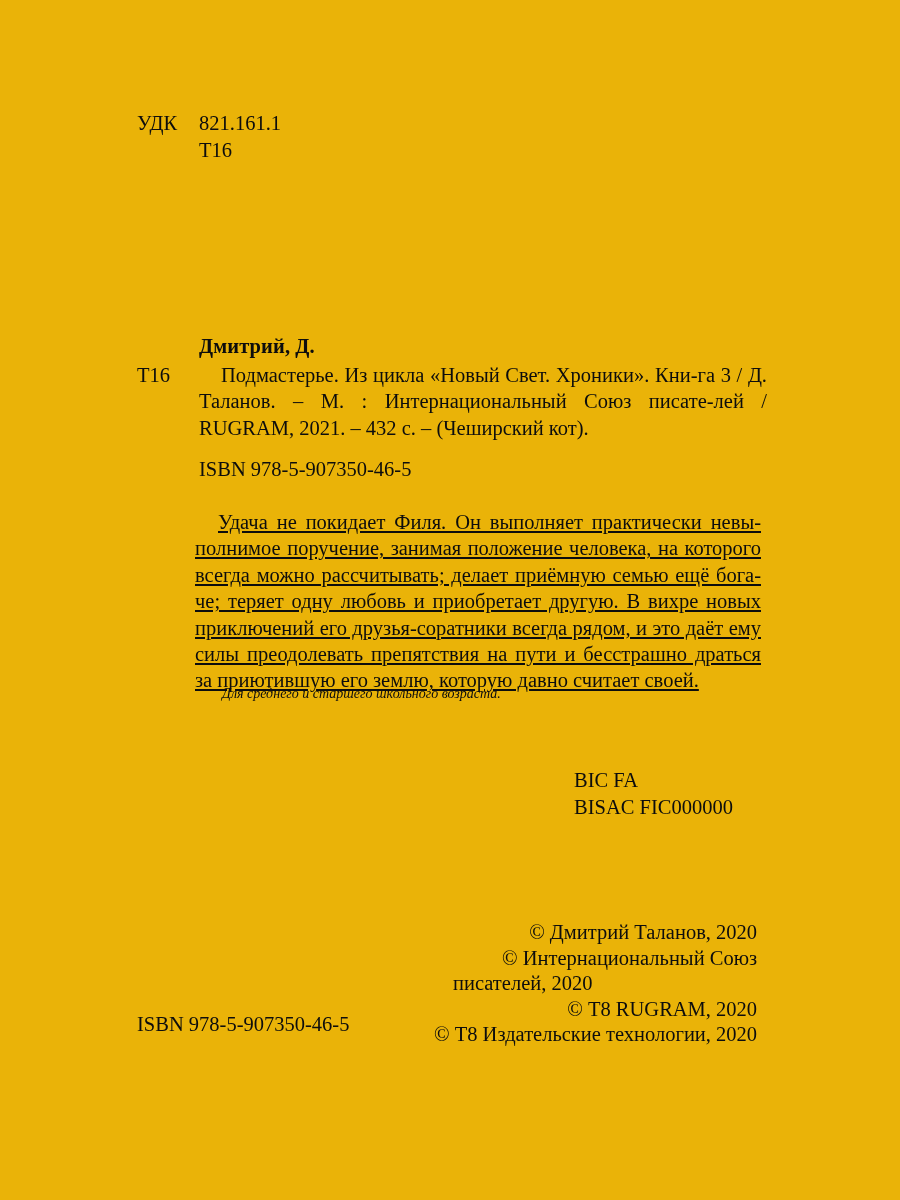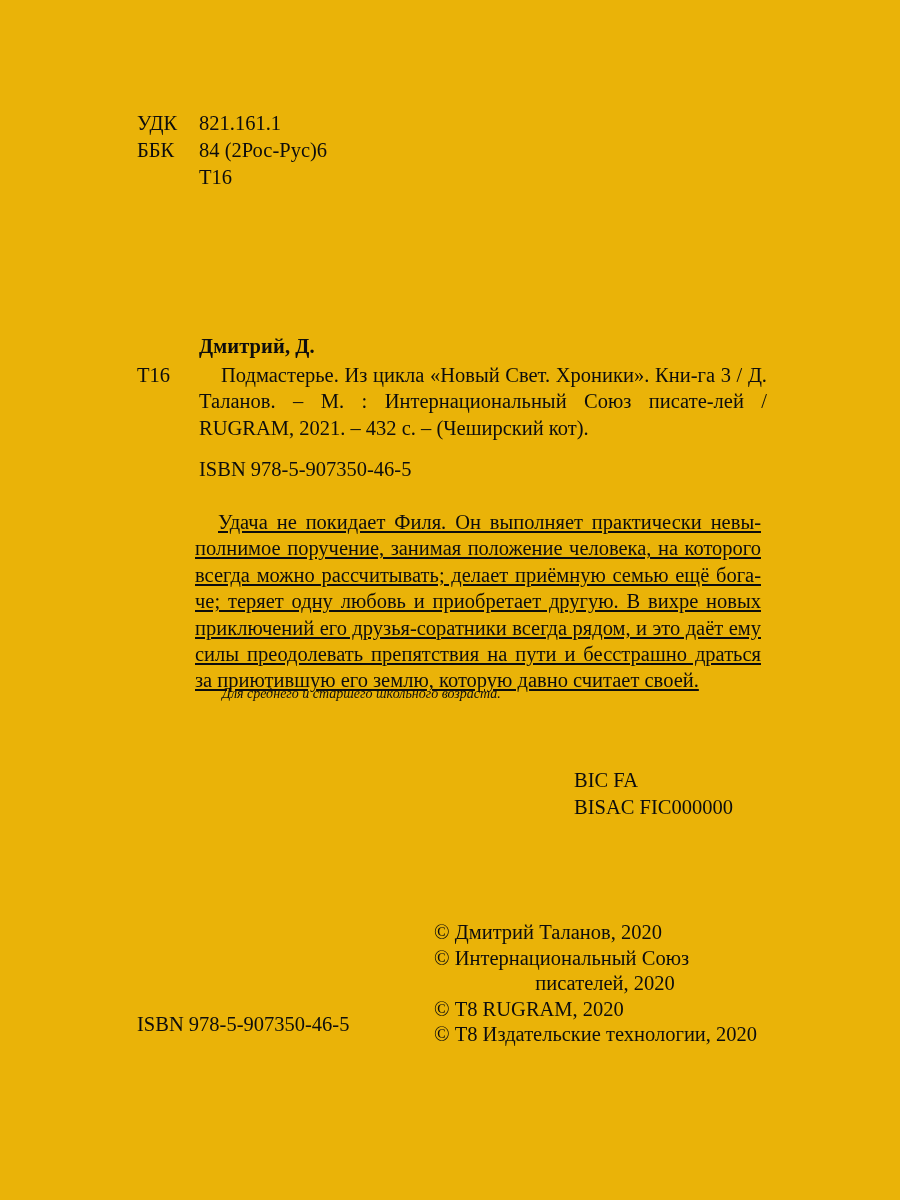--- a/index.html
+++ b/index.html
@@ -132,25 +132,25 @@
   
   .copyright {
     position: absolute;
     left: 434px;
     top: 920px;
     font-size: 20.5px;
     line-height: 25.5px;
   }
   .copyright .cr-line {
     white-space: pre;
+    text-align: right;
   }
   .copyright .cr-cont {
     white-space: pre;
     padding-left: 19px;
-    text-align: center;
   }
 
   
   .isbn-foot {
     position: absolute;
     left: 137px;
     top: 1013px;
     font-size: 20.5px;
     white-space: pre;
   }
@@ -159,24 +159,20 @@
 <body>
 
 <div class="page">
 
   <div class="class-block">
     <div class="class-row">
       <span class="class-label">УДК</span>
       <span class="class-value">821.161.1</span>
     </div>
     <div class="class-row">
-      <span class="class-label">ББК</span>
-      <span class="class-value">84 (2Рос-Рус)6</span>
-    </div>
-    <div class="class-row">
       <span class="class-label"></span>
       <span class="class-value">Т16</span>
     </div>
   </div>
 
   <div class="biblio">
     <div class="biblio-author">Дмитрий, Д.</div>
     <div class="biblio-body">
       <span class="biblio-marker">Т16</span>
       <div class="biblio-text">Подмастерье. Из цикла «Новый Свет. Хроники». Кни-га 3 / Д. Таланов. – М. : Интернациональный Союз писате-лей / RUGRAM, 2021. – 432 с. – (Чеширский кот).</div>

